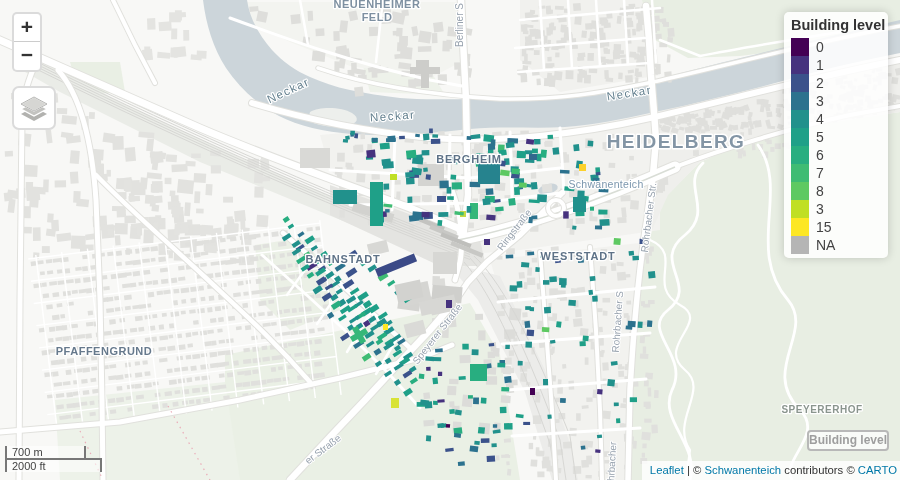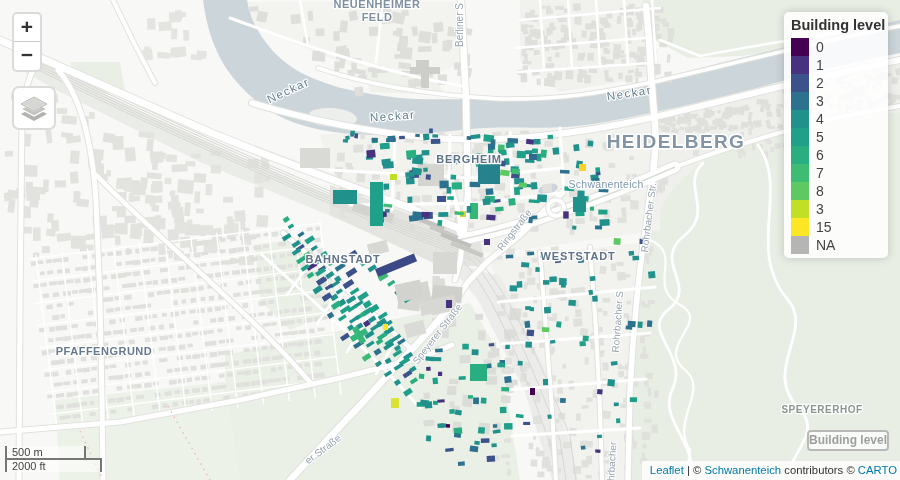--- a/index.html
+++ b/index.html
@@ -2030,19 +2030,19 @@
 <div class="lrow"><span class="sw" style="background:#1fa088"></span><span class="lv">5</span></div>
 <div class="lrow"><span class="sw" style="background:#28ae80"></span><span class="lv">6</span></div>
 <div class="lrow"><span class="sw" style="background:#3fbc73"></span><span class="lv">7</span></div>
 <div class="lrow"><span class="sw" style="background:#5ec962"></span><span class="lv">8</span></div>
 <div class="lrow"><span class="sw" style="background:#c0df25"></span><span class="lv">3</span></div>
 <div class="lrow"><span class="sw" style="background:#fde725"></span><span class="lv">15</span></div>
 <div class="lrow"><span class="sw" style="background:#b5b5b5"></span><span class="lv">NA</span></div>
 </div>
 
 <div id="scale">
-      <div class="sline m">500 m</div>
+      <div class="sline m">700 m</div>
       <div class="sline ft">2000 ft</div>
     </div>
 
 <div id="attrib"><a>Leaflet</a> | © <a>Schwanenteich</a> contributors © <a>CARTO</a></div>
 
 <div id="blbtn">Building level</div>
 </div>
 </body></html>

